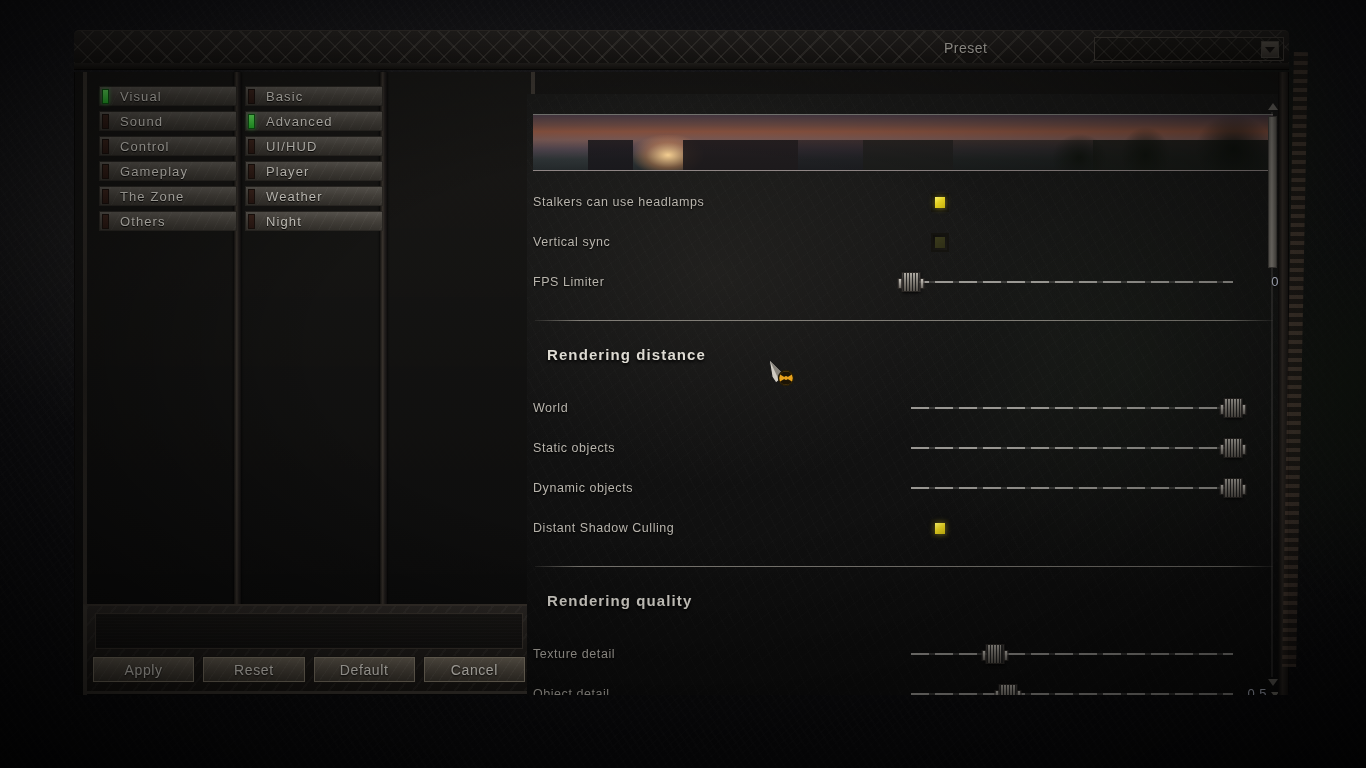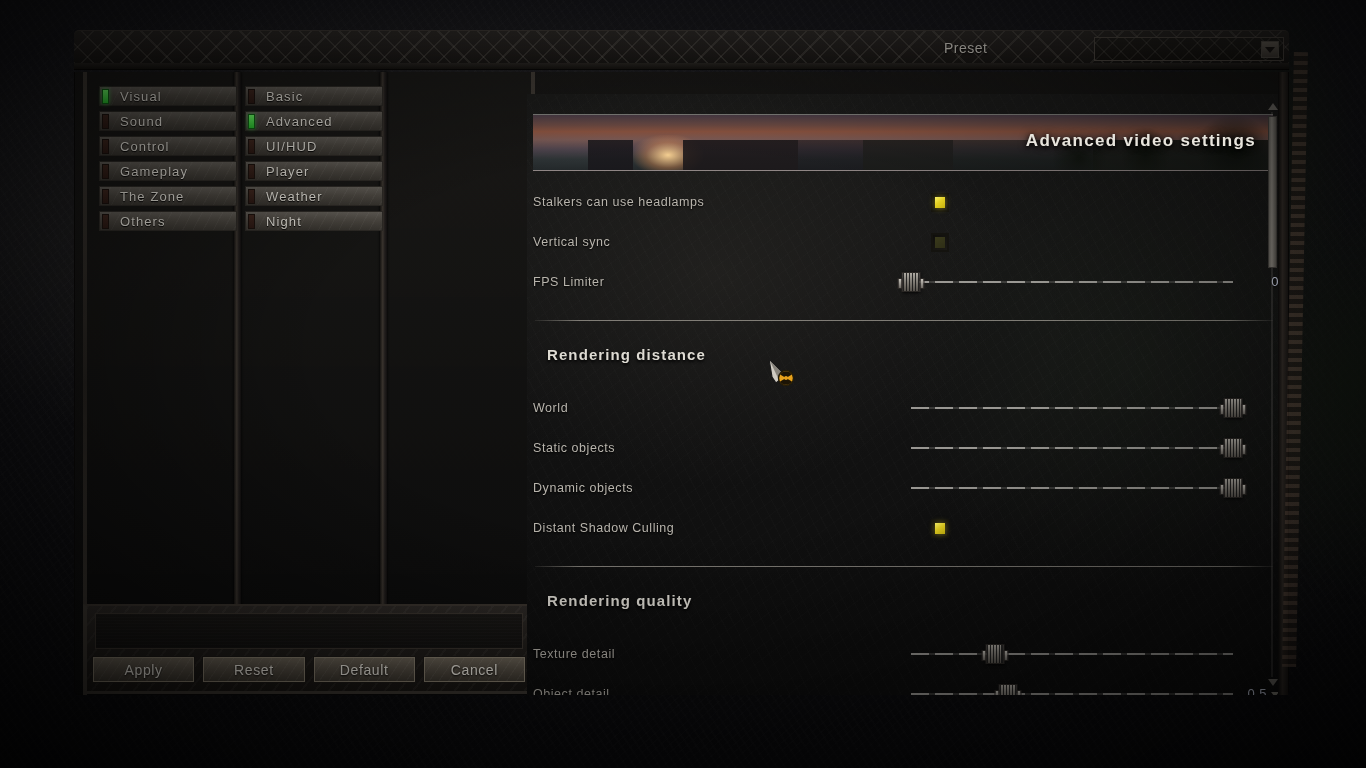--- a/index.html
+++ b/index.html
@@ -458,21 +458,20 @@
       </div>
 
       <div class="right-panel">
         <div class="right-bg"></div>
 
         <div class="banner">
           <div class="sun"></div>
           <div class="skyline"></div>
           <div class="trees"></div>
         </div>
-        <div class="banner-title" style="top:47px;">Advanced video settings</div>
 
         <div id="rows-host">
             <div class="row" style="top: 98px;">
               <div class="rlabel">Stalkers can use headlamps</div>
               <div class="cbox on" style="left: 398px; top: 1px;">
                 <i></i>
               </div>
             </div>
             <div class="row" style="top: 138px;">
               <div class="rlabel">Vertical sync</div>

